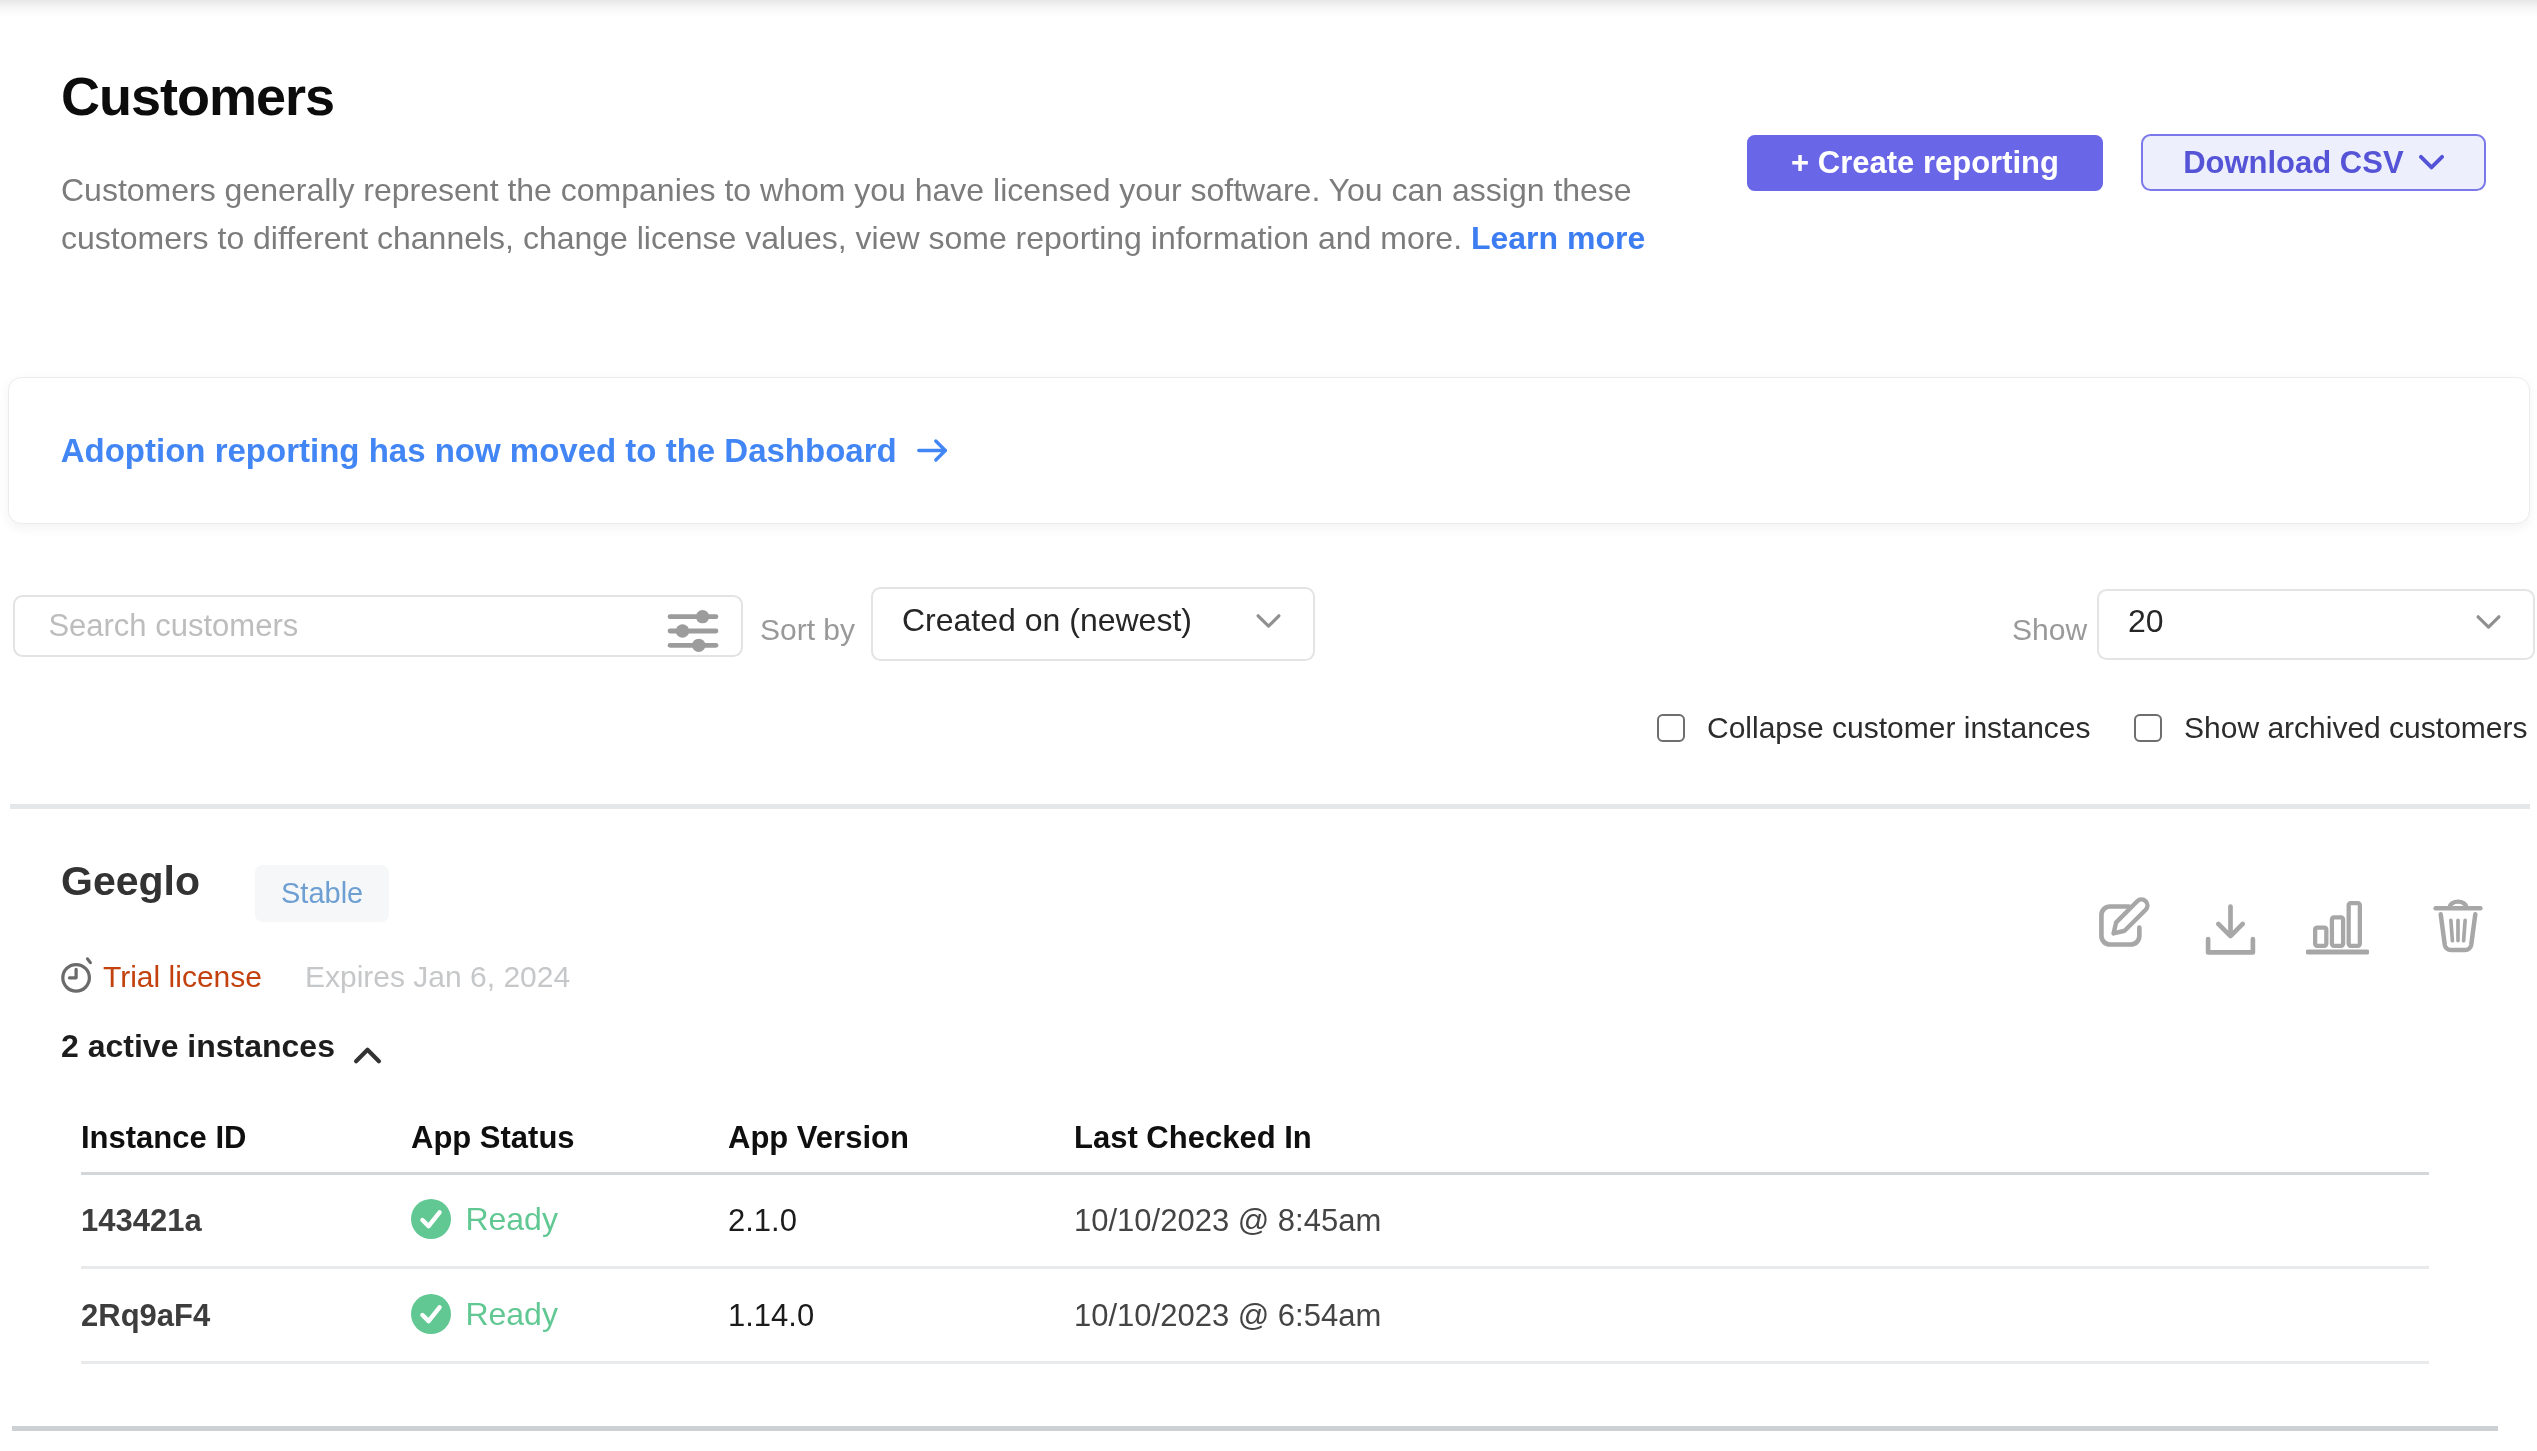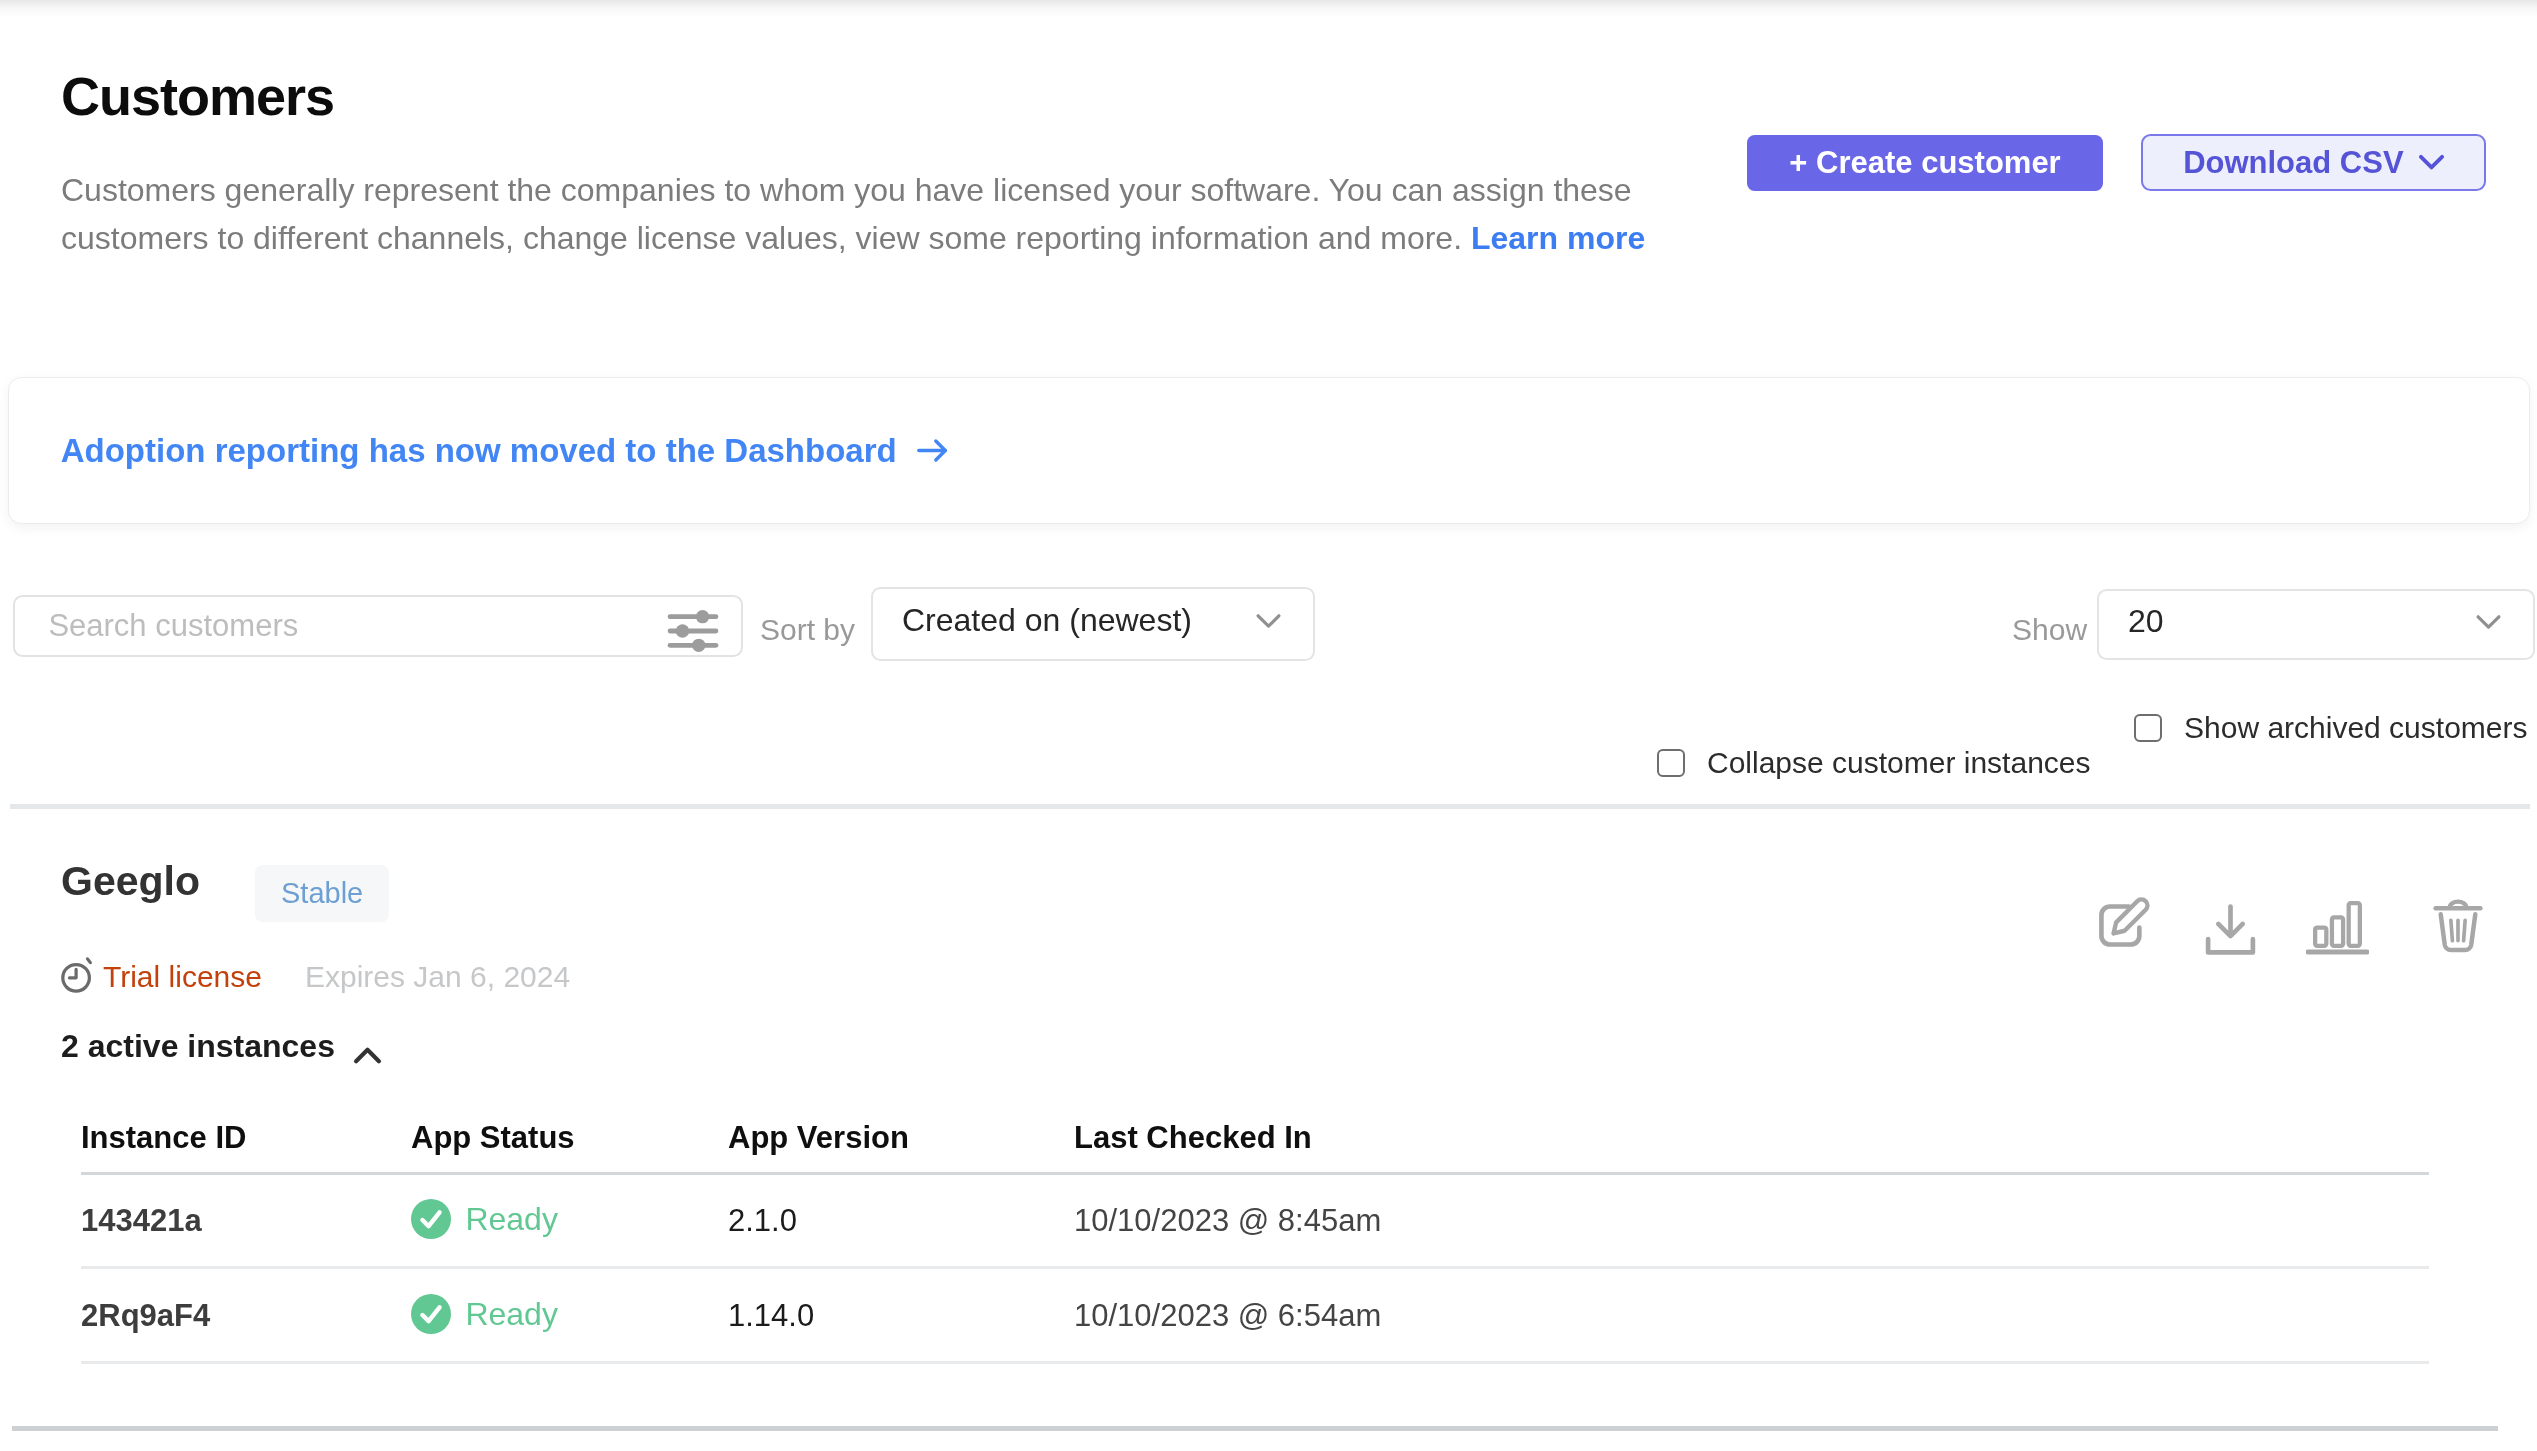--- a/index.html
+++ b/index.html
@@ -33,21 +33,21 @@
   .search-wrap input::placeholder{color:#bdbdbd;}
   .filter-icon{position:absolute;right:21px;top:12.4px;}
   .inline-label{font-size:30px;color:var(--label-gray);}
   .sort-label{left:760px;top:613px;}
   .show-label{left:2012px;top:613px;}
   .select{border:2.9px solid #e4e4e4;border-radius:9.6px;box-sizing:border-box;background:#fff;display:flex;
     align-items:center;justify-content:space-between;padding:0 31px 7px 29px;font-size:32px;color:#262626;cursor:pointer;}
   .sort-select{left:871px;top:587px;width:444px;height:74px;}
   .show-select{left:2097px;top:589px;width:438px;height:71px;}
   .chk-group{display:flex;align-items:center;gap:22px;cursor:pointer;}
-  .chk-collapse{left:1657px;top:711px;margin-top:35px;}
+  .chk-collapse{left:1657px;top:711px;}
   .chk-archived{left:2134px;top:711px;}
   .checkbox{width:28px;height:28px;border:2.9px solid #6e6e6e;border-radius:5.7px;box-sizing:border-box;background:#fff;flex:0 0 auto;}
   .chk-label{font-size:30px;color:#2c2c2c;}
   .section-divider{left:9.6px;top:804px;width:2520px;height:4.8px;background:var(--divider);}
   .customer-name{left:61px;top:858px;font-size:41px;font-weight:700;color:#333;cursor:pointer;}
   .badge{left:255px;top:865px;height:57px;padding:0 26px;background:var(--badge-bg);border-radius:7.7px;
     color:var(--badge-blue);font-size:29px;display:flex;align-items:center;}
   .license-icon{left:59px;top:954px;}
   .license-label{left:103px;top:960px;font-size:30px;font-weight:500;color:#c2410c;}
   .expires{left:305px;top:960px;font-size:30px;color:var(--muted);}
@@ -79,21 +79,21 @@
 <div class="page">
   <div class="top-fade"></div>
 
   <h1 class="abs page-title">Customers</h1>
   <p class="abs desc">
     <span>Customers generally represent the companies to whom you have licensed your software. You can assign these customers to different channels, change license values, view some reporting information and more.</span>
     <a>Learn more</a>
   </p>
 
   <div class="abs btn-primary">
-    <span>+ Create customer</span>
+    <span>+ Create reporting</span>
   </div>
 
   <div class="abs btn-outline">
     <span>Download CSV</span>
     <span>
       <svg width="25" height="16.3" viewBox="0 0 26 17">
           <polyline points="2,3 13,14 24,3" fill="none" stroke="#5553d6" stroke-width="4" stroke-linecap="round" stroke-linejoin="round"></polyline>
         </svg>
     </span>
   </div>

